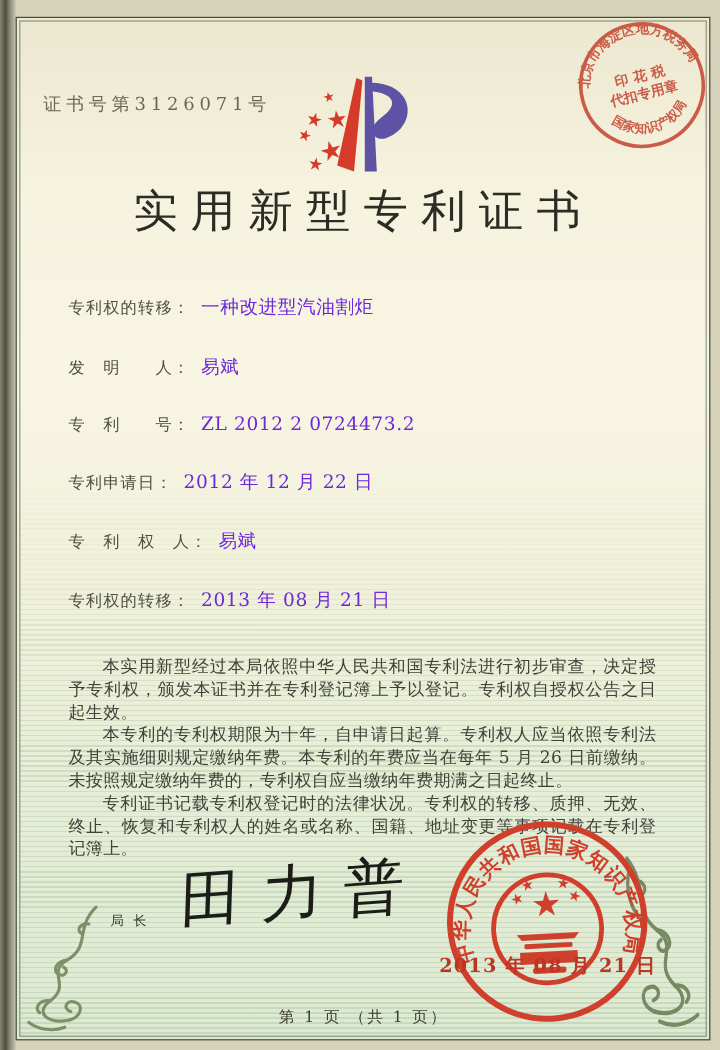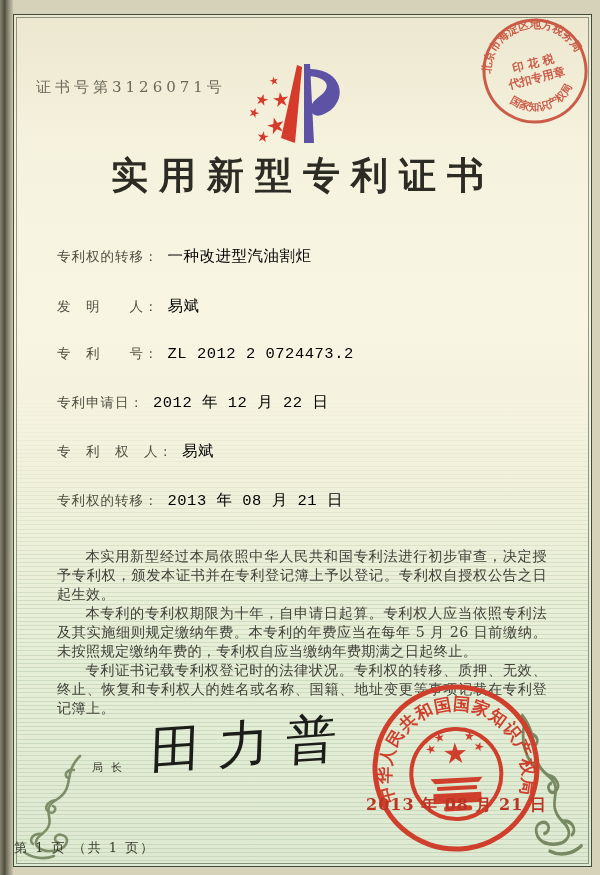--- a/index.html
+++ b/index.html
@@ -28,30 +28,30 @@
       rgba(0,0,0,0) 1.1px, rgba(0,0,0,0) 4.2px);
     -webkit-mask-image:linear-gradient(180deg,transparent 0%,#000 45%);
     mask-image:linear-gradient(180deg,transparent 0%,#000 45%);
   }
   .cert-no{
     position:absolute;left:36px;top:62px;
     font-size:15px;letter-spacing:4px;color:#696959;margin-top:16px;
   }
   .title{
     position:absolute;left:14px;top:151px;width:578px;text-align:center;
-    font-size:37px;font-weight:700;letter-spacing:11px;color:#2c2c24;
+    font-size:37px;font-weight:400;letter-spacing:11px;color:#2c2c24;
   }
   .logo{position:absolute;left:248px;top:50px;}
   .tax-stamp{
     position:absolute;left:479px;top:15px;width:112px;height:112px;
     transform:rotate(-14deg);opacity:.92;
   }
   .field{position:absolute;left:57px;white-space:nowrap;}
   .field-label{font-size:13.5px;color:#4e4e41;letter-spacing:1px;}
-  .field-value{font-size:15.5px;color:#000000;margin-left:9px;letter-spacing:.5px;font-family:Liberation Mono, monospace;}
+  .field-value{font-size:15.5px;color:#6d28d9;margin-left:9px;letter-spacing:.5px;}
   .f0{top:246px}.f1{top:296px}.f2{top:343px}.f3{top:392px}.f4{top:441px}.f5{top:490px}
   .body-text{
     position:absolute;left:57px;top:520px;width:490px;
     font-size:14.2px;line-height:19px;color:#41413a;
     text-align:justify;letter-spacing:.3px;margin-top:27px;
   }
   .body-text p{margin:0;text-indent:2em;}
   .sig-role{
     position:absolute;left:92px;top:760px;
     font-size:11px;letter-spacing:8px;color:#35352c;
@@ -61,21 +61,21 @@
     font-size:51px;color:#1c1c19;letter-spacing:17px;
     transform:rotate(-4deg) skewX(-6deg);
   }
   .office-seal{position:absolute;left:370px;top:682px;width:172px;height:172px;transform:rotate(-3deg);}
   .seal-date{
     position:absolute;left:366px;top:795px;width:156px;text-align:center;
     font-size:16px;font-weight:700;color:#bb3524;letter-spacing:1px;z-index:5;
     white-space:nowrap;
   }
   .footer{
-    position:absolute;left:14px;top:839px;width:578px;
+    position:absolute;left:14px;top:839px;width:578px;text-align:center;
     font-size:13px;letter-spacing:2px;color:#3b3b30;
   }
   .flourish{position:absolute;color:#6d8057;}
   .flourish-bl{left:14px;top:752px;}
   .flourish-br{left:516px;top:710px;}
   svg text{font-family:"DejaVu Serif","Liberation Serif",serif;}
 </style>
 </head>
 <body>
 

